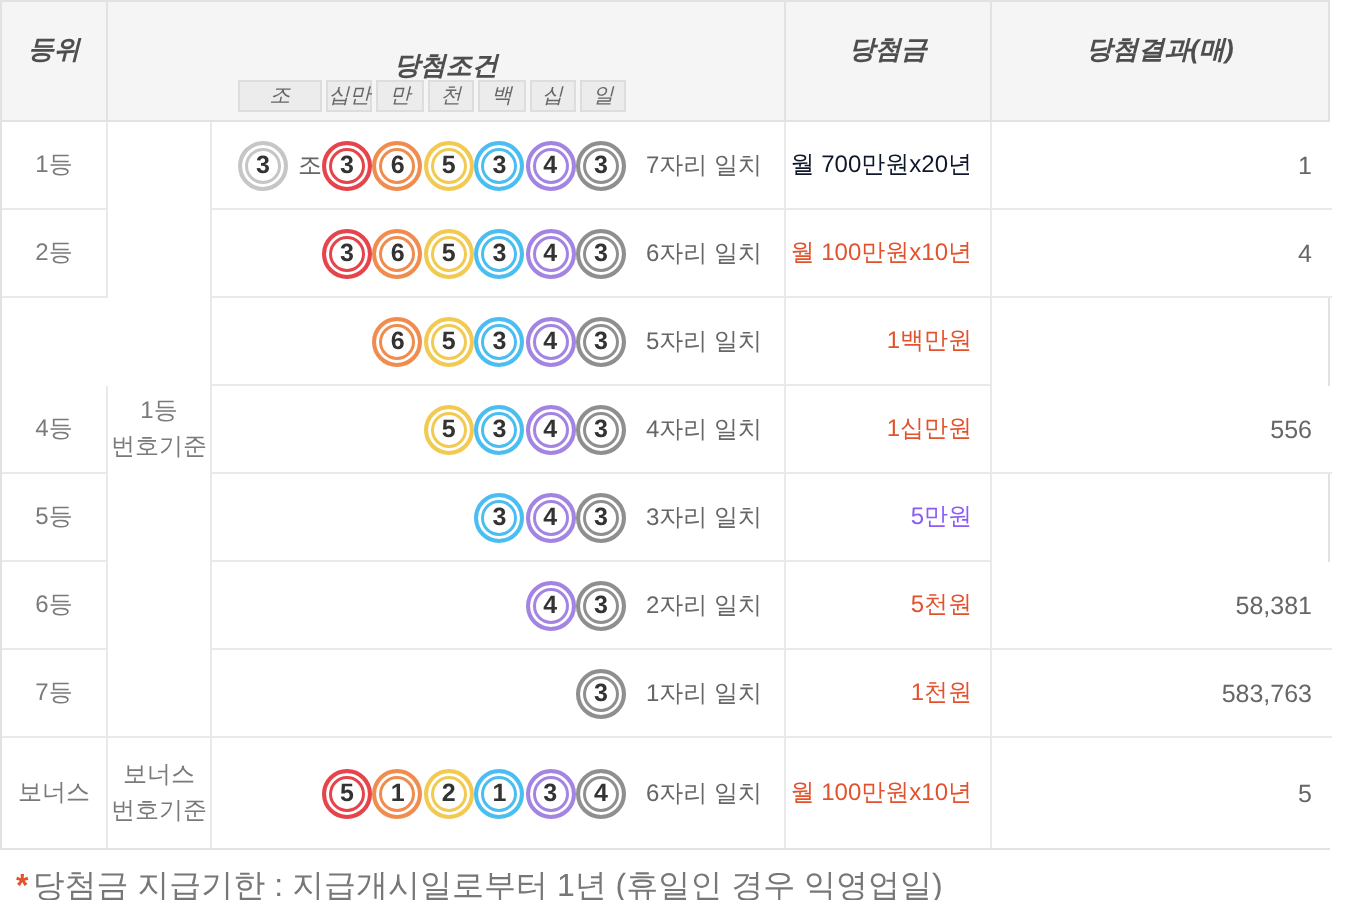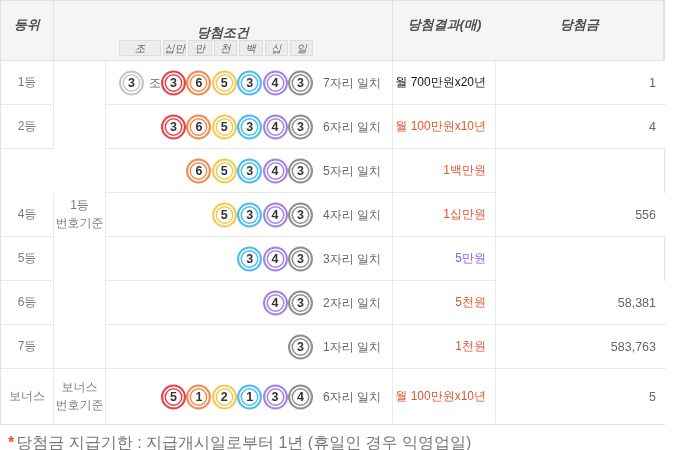--- a/index.html
+++ b/index.html
@@ -66,25 +66,25 @@
       <div class="pos-strip">
         <span class="pos-box wide">조</span>
         <span class="pos-box">십만</span>
         <span class="pos-box">만</span>
         <span class="pos-box">천</span>
         <span class="pos-box">백</span>
         <span class="pos-box">십</span>
         <span class="pos-box">일</span>
       </div>
     </div>
+    <div class="th th-prize">
+      <span class="tlabel">당첨금</span>
+    </div>
     <div class="th th-result">
       <span class="tlabel">당첨결과(매)</span>
-    </div>
-    <div class="th th-prize">
-      <span class="tlabel">당첨금</span>
     </div>
   </div>
 
   <div class="tbody">
       <div class="cell rt rank-cell" style="grid-area: 1 / 1;">1등</div>
       <div class="cell rt" style="grid-area: 1 / 3;">
         <div class="ball" style="--c: #c6c6c6; left: 13px;">3</div>
         <div class="group-suffix">조</div>
         <div class="ball" style="--c: #e6434b; left: 55px;">3</div>
         <div class="ball" style="--c: #f08c4e; left: 80.4px;">6</div>

